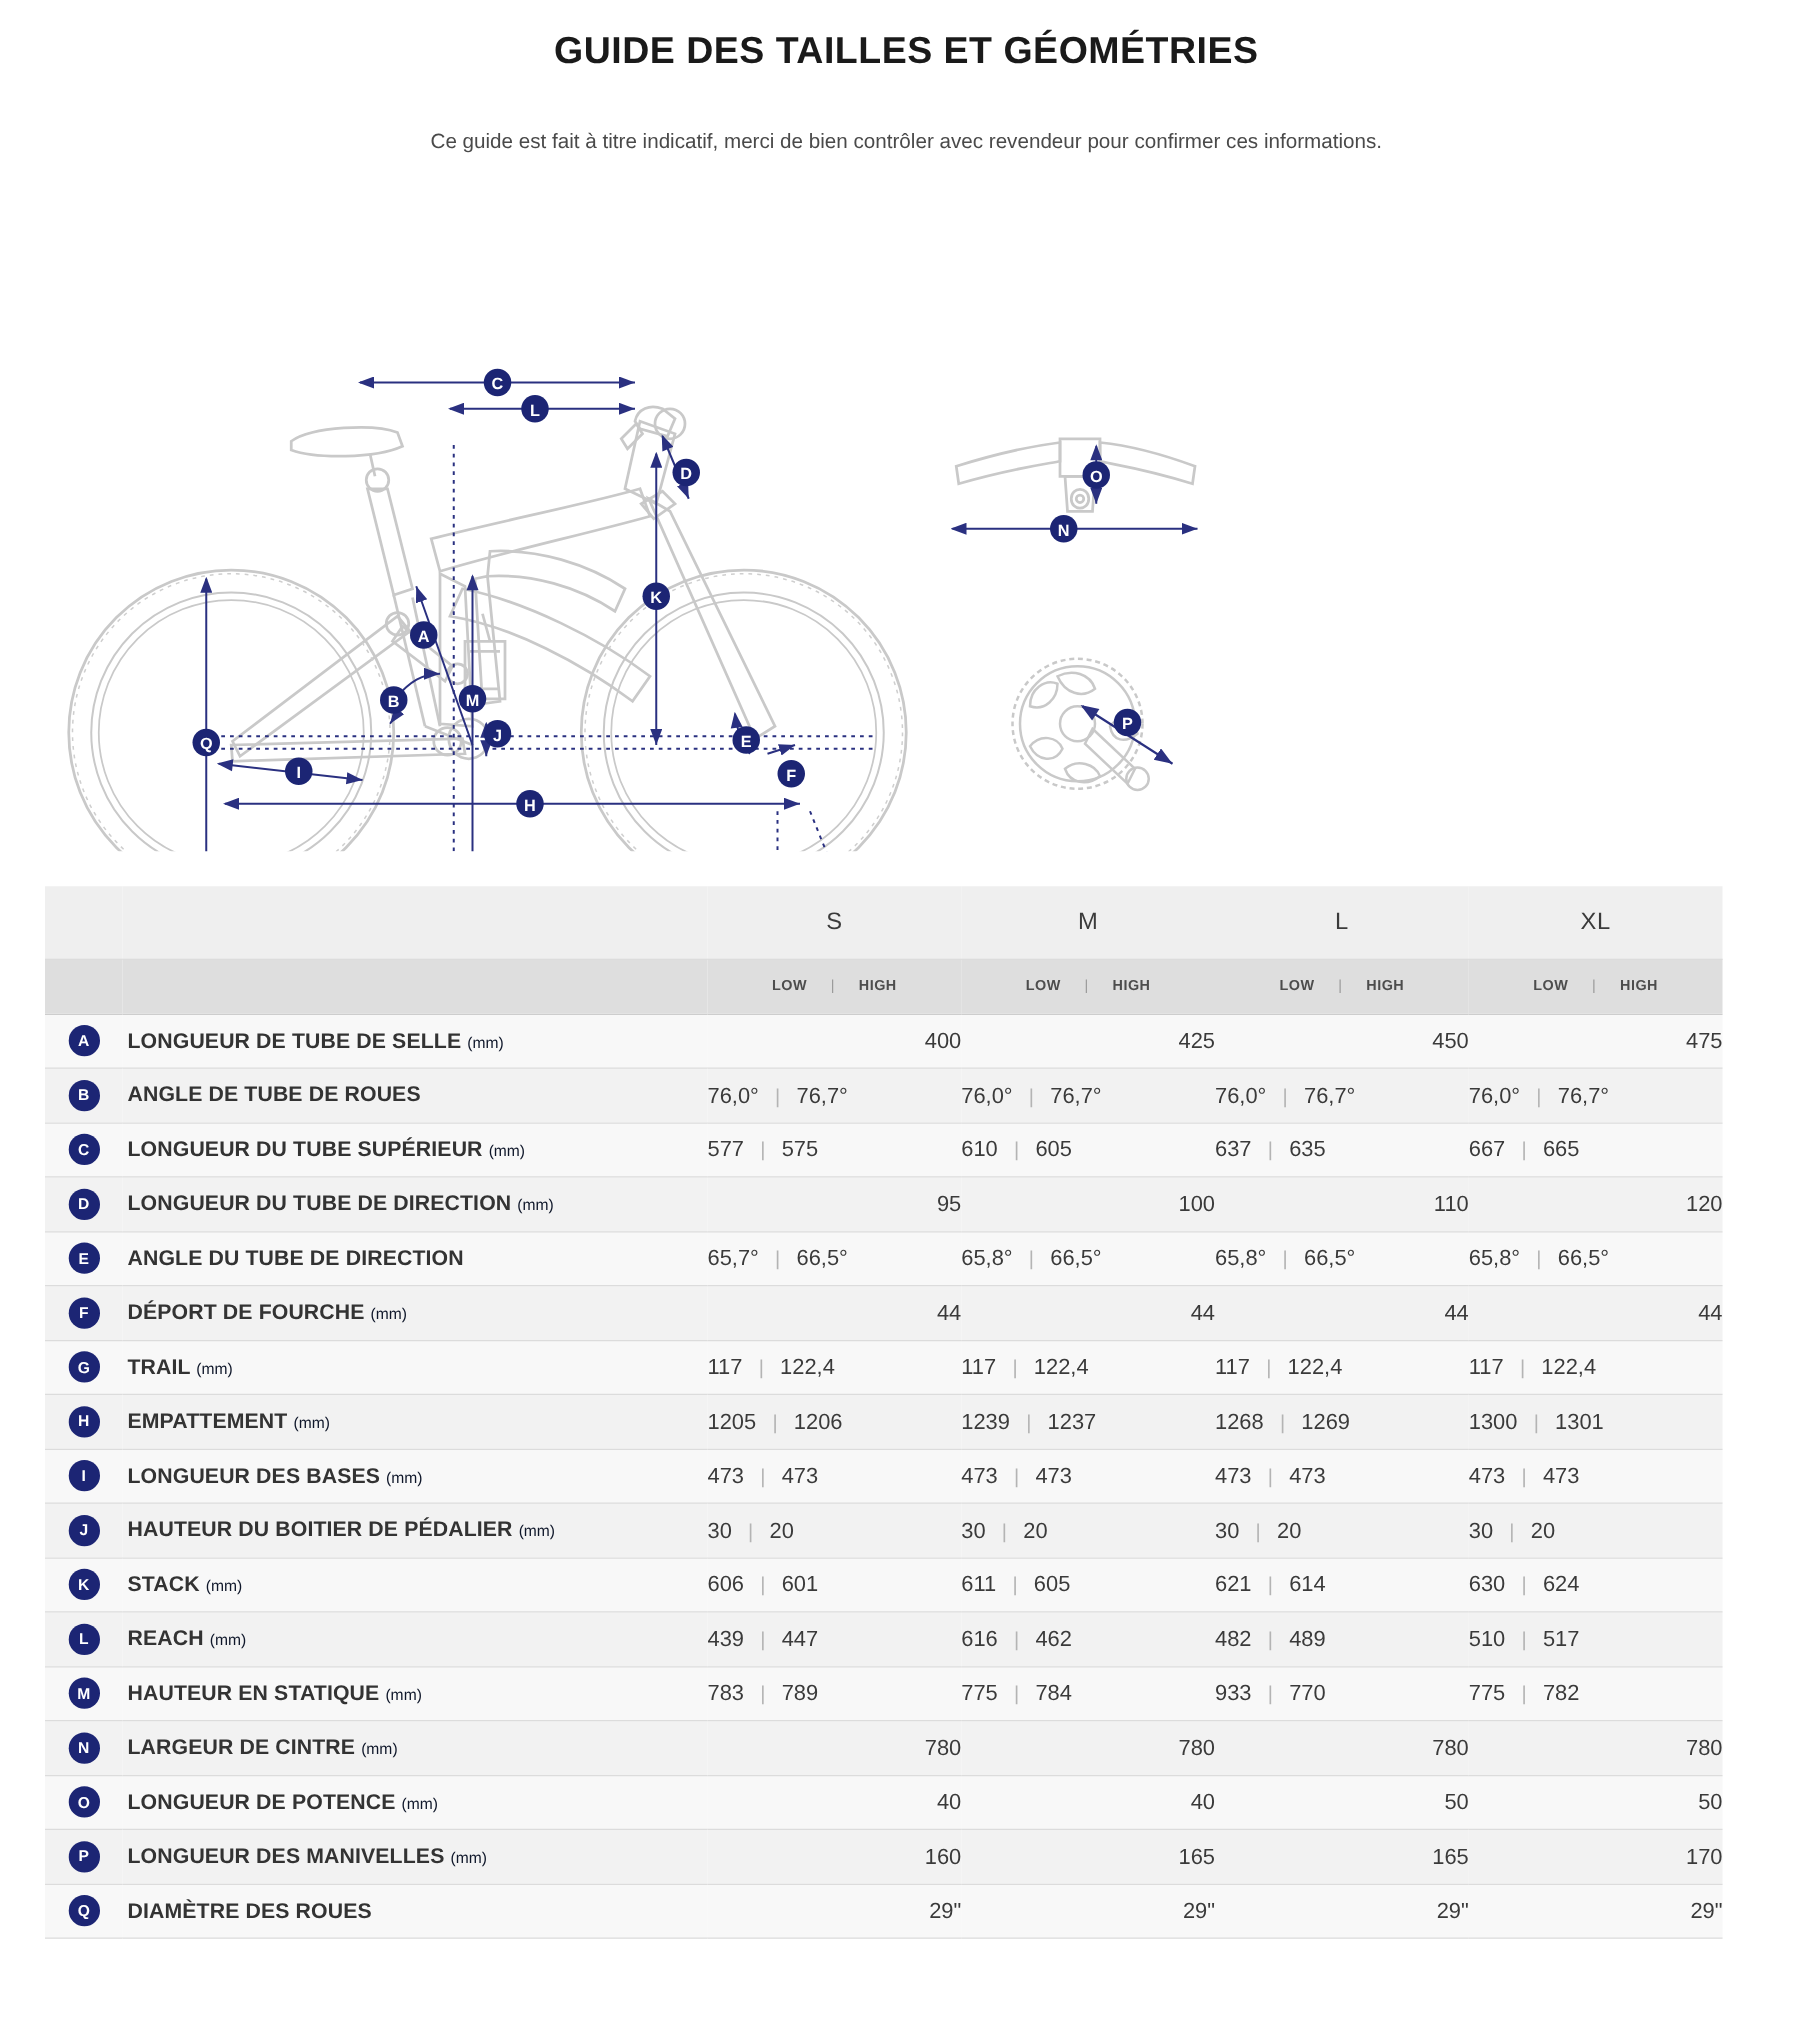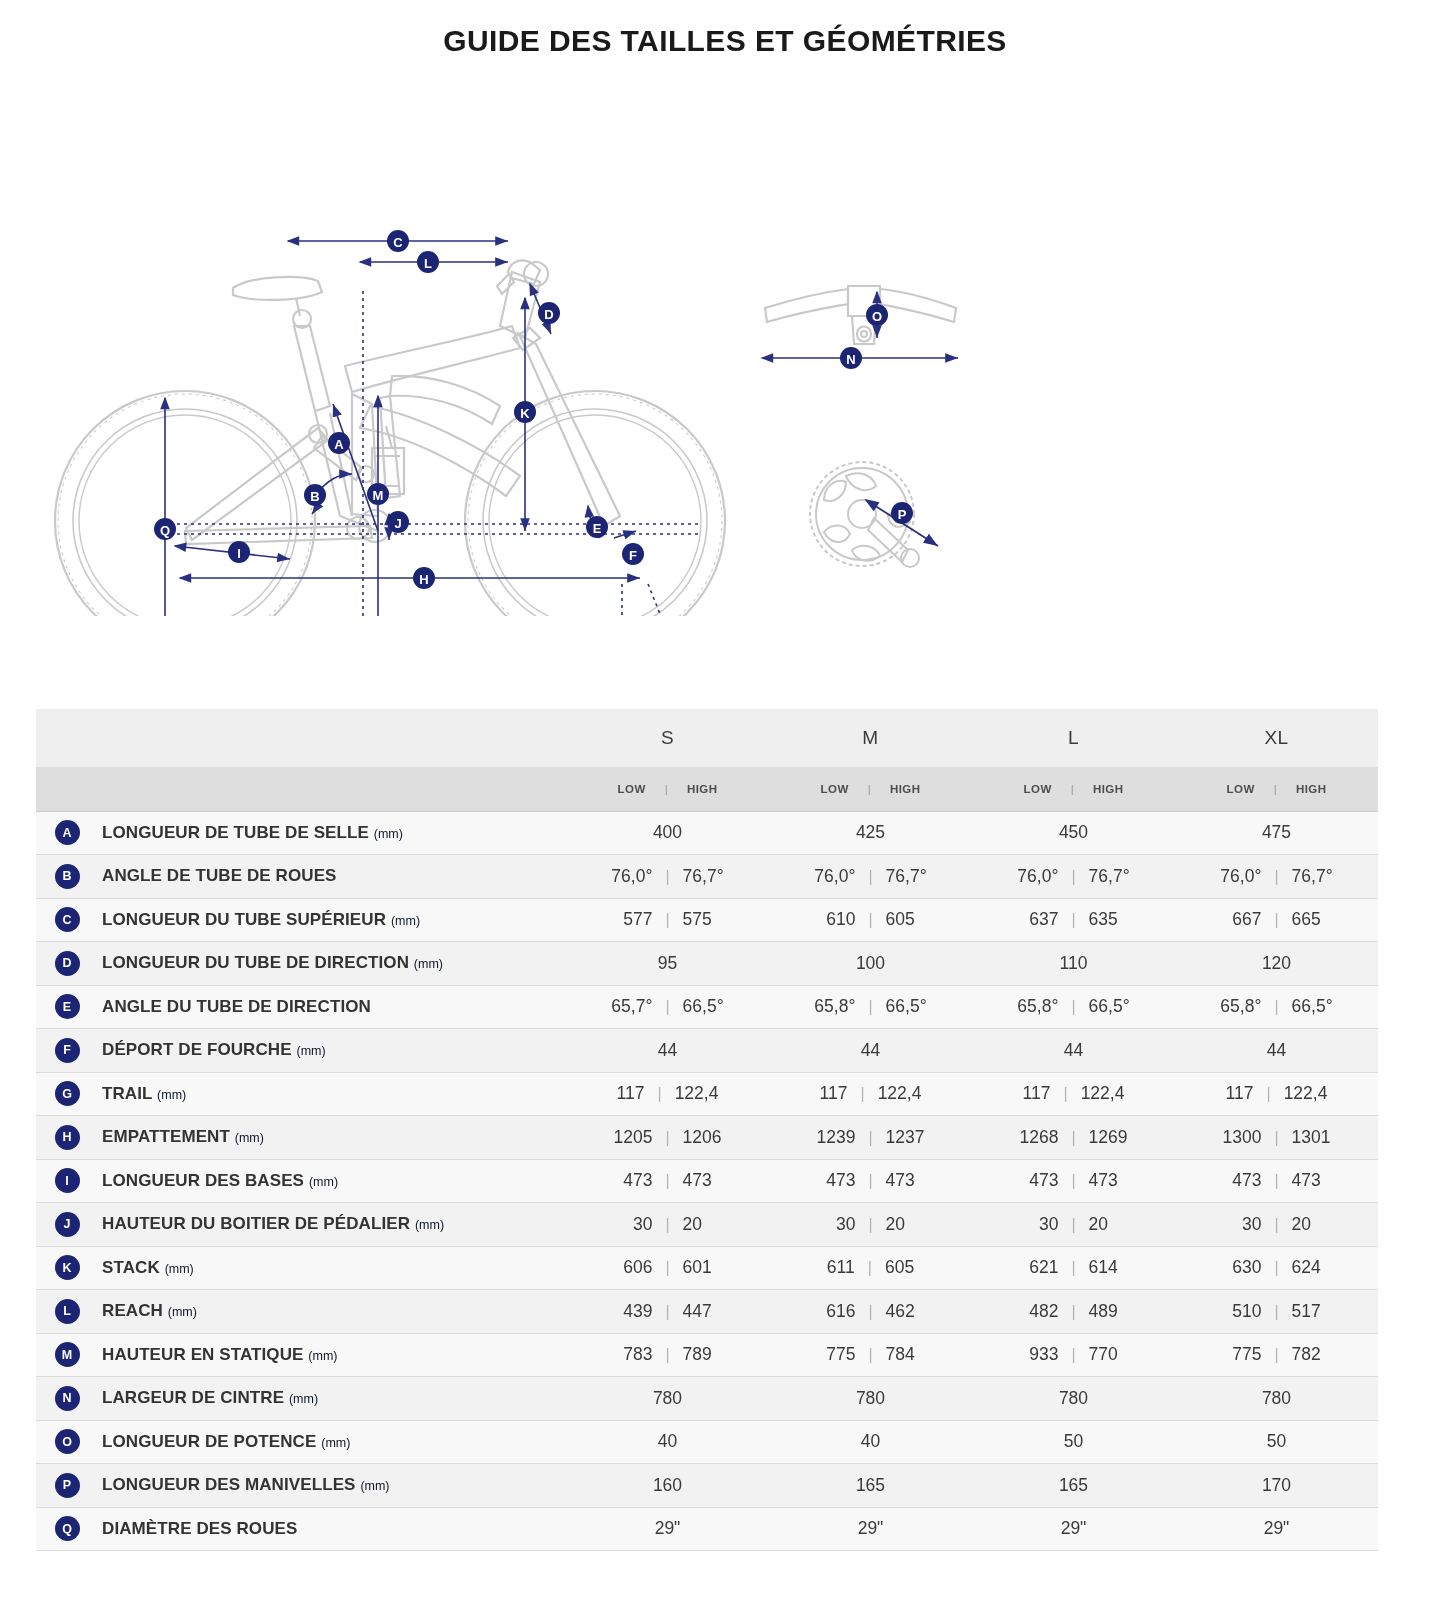--- a/index.html
+++ b/index.html
@@ -125,32 +125,32 @@
   }
   .val {
     text-align: center;
     font-size: 17.5px;
     color: #3a3a3a;
     vertical-align: middle;
   }
   .pair {
     display: flex;
     align-items: baseline;
-    justify-content: center;
     gap: 13px;
   }
   .pair .vsep { color: #b4b4b4; font-size: 16px; }
-  .single { display: block; text-align: center; }
+  .single { display: block; text-align: right; }
 </style>
 </head>
 <body>
 
 <div class="page">
 
   <h1 class="title">GUIDE DES TAILLES ET GÉOMÉTRIES</h1>
+  <p class="subtitle">Ce guide est fait à titre indicatif, merci de bien contrôler avec revendeur pour confirmer ces informations.</p>
 
   <div class="diagram-wrap">
     <svg width="1450" height="540" viewBox="0 0 1450 540" xmlns="http://www.w3.org/2000/svg">
       <defs>
         <marker id="ah" markerWidth="9" markerHeight="9" refX="8" refY="3" orient="auto">
           <path d="M0,0 L8,3 L0,6 z" fill="#2a3080"></path>
         </marker>
         <marker id="ah2" markerWidth="9" markerHeight="9" refX="1" refY="3" orient="auto">
           <path d="M8,0 L0,3 L8,6 z" fill="#2a3080"></path>
         </marker>

